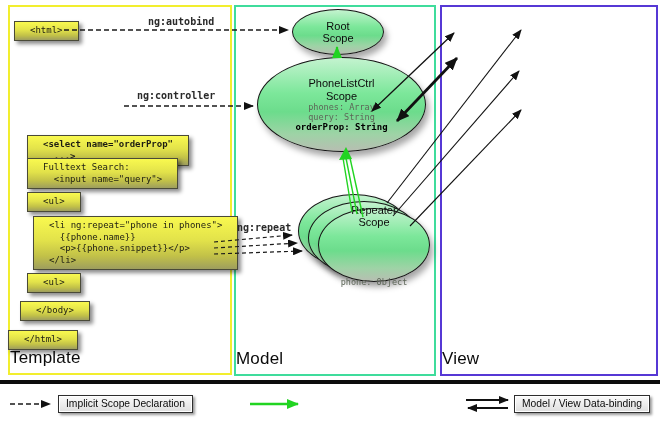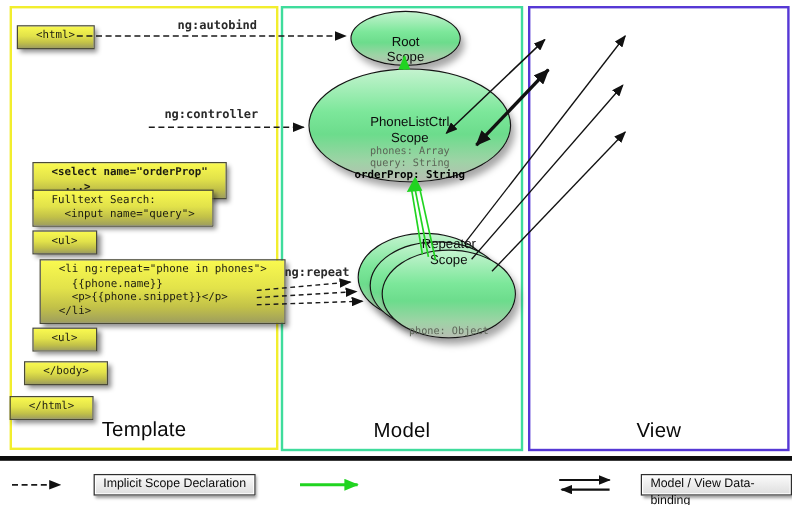--- a/index.html
+++ b/index.html
@@ -3,37 +3,37 @@
 <meta charset="utf-8">
 <style>
   html,body{margin:0;padding:0;background:#fff;}
   .stage{position:relative;width:660px;height:421px;background:#fff;overflow:hidden;
          font-family:"Liberation Sans",sans-serif;}
   
   .col{position:absolute;background:#fff;z-index:1;}
   .col-template{left:8px;top:5px;width:220px;height:366px;border:2px solid #f2ee2e;}
   .col-model{left:234px;top:5px;width:198px;height:367px;border:2px solid #3fdc9c;}
   .col-view{left:440px;top:5px;width:214px;height:367px;border:2px solid #5638d5;}
-  .col-label{position:absolute;bottom:5px;left:0;width:100%;text-align:center;
+  .col-label{position:absolute;bottom:5px;left:0;width:100%;
              font-size:17px;font-weight:500;color:#0a0a0a;letter-spacing:.2px;}
   
   .code-box{position:absolute;z-index:2;margin:0;
             font-family:"DejaVu Sans Mono","Liberation Mono",monospace;
             font-size:9px;line-height:11.5px;color:#1c1c12;
             background:linear-gradient(180deg,#f9f94f 0%,#e2e24a 45%,#c2c148 75%,#9e9e5e 100%);
             border:1px solid #4a4a38;box-shadow:3px 3px 4px rgba(0,0,0,.45);
             padding:3px 15px;white-space:pre;}
   .code-box.bold{font-weight:bold;}
   .ng-label{position:absolute;z-index:2;font-family:"DejaVu Sans Mono","Liberation Mono",monospace;
             font-size:10px;font-weight:bold;color:#2a2a2a;white-space:pre;}
   
   .scope{position:absolute;z-index:2;border:1.6px solid #151515;border-radius:50%;
          background:linear-gradient(180deg,#c4f3cf 0%,#7ce79a 38%,#6cdc8c 58%,#9ed3a6 82%,#b7beb2 100%);
          box-shadow:3px 5px 6px rgba(0,0,0,.35);
-         display:flex;flex-direction:column;align-items:center;justify-content:flex-end;}
+         display:flex;flex-direction:column;align-items:center;justify-content:center;}
   .scope-title{font-size:11px;color:#0c0c0c;text-align:center;white-space:pre;line-height:12.5px;}
   .scope-prop{font-family:"DejaVu Sans Mono","Liberation Mono",monospace;font-size:8.5px;
               line-height:10px;color:#5d6658;white-space:pre;}
   .scope-prop.bold{color:#000;font-weight:bold;font-size:9px;}
   
   .v-label{position:absolute;font-family:"Liberation Serif",serif;font-size:10px;color:#111;}
   .v-input{position:absolute;background:#fff;border:1px solid #9a9a9a;box-shadow:inset 0 1px 2px rgba(0,0,0,.18);}
   .v-select{position:absolute;background:linear-gradient(#ffffff,#e8e8e8);border:1px solid #8a8a8a;
             border-radius:3px;display:flex;align-items:center;overflow:hidden;}
   .v-select .txt{flex:1;font-family:"Liberation Serif",serif;font-size:8px;font-weight:bold;
@@ -46,21 +46,21 @@
   .tri-dn{width:0;height:0;border-left:3px solid transparent;border-right:3px solid transparent;
           border-top:3px solid #fff;}
   .v-title{position:absolute;font-family:"Liberation Serif",serif;font-size:9.5px;color:#0c0c0c;}
   .v-desc{position:absolute;font-family:"Liberation Serif",serif;font-size:9.3px;color:#111;}
   .v-bullet{position:absolute;font-family:"Liberation Serif",serif;font-size:10px;color:#000;}
   
   .separator{position:absolute;left:0;top:380px;width:660px;height:4px;background:#0d0d0d;z-index:2;}
   .legend-box{position:absolute;z-index:2;top:395px;height:14px;line-height:14px;
               padding:1px 7px;font-size:10.3px;color:#0a0a0a;
               background:linear-gradient(#fbfbfb,#dedede);
-              border:1px solid #2e2e2e;box-shadow:inset 0 0 0 1px #fff,1.5px 2px 2.5px rgba(0,0,0,.4);margin-left:20px;}
+              border:1px solid #2e2e2e;box-shadow:inset 0 0 0 1px #fff,1.5px 2px 2.5px rgba(0,0,0,.4);}
   svg.connectors{position:absolute;left:0;top:0;z-index:5;pointer-events:none;}
 </style>
 </head>
 <body>
 
 <div class="stage">
 
   <div class="col col-template">
     <div class="col-label">Template</div>
   </div>

